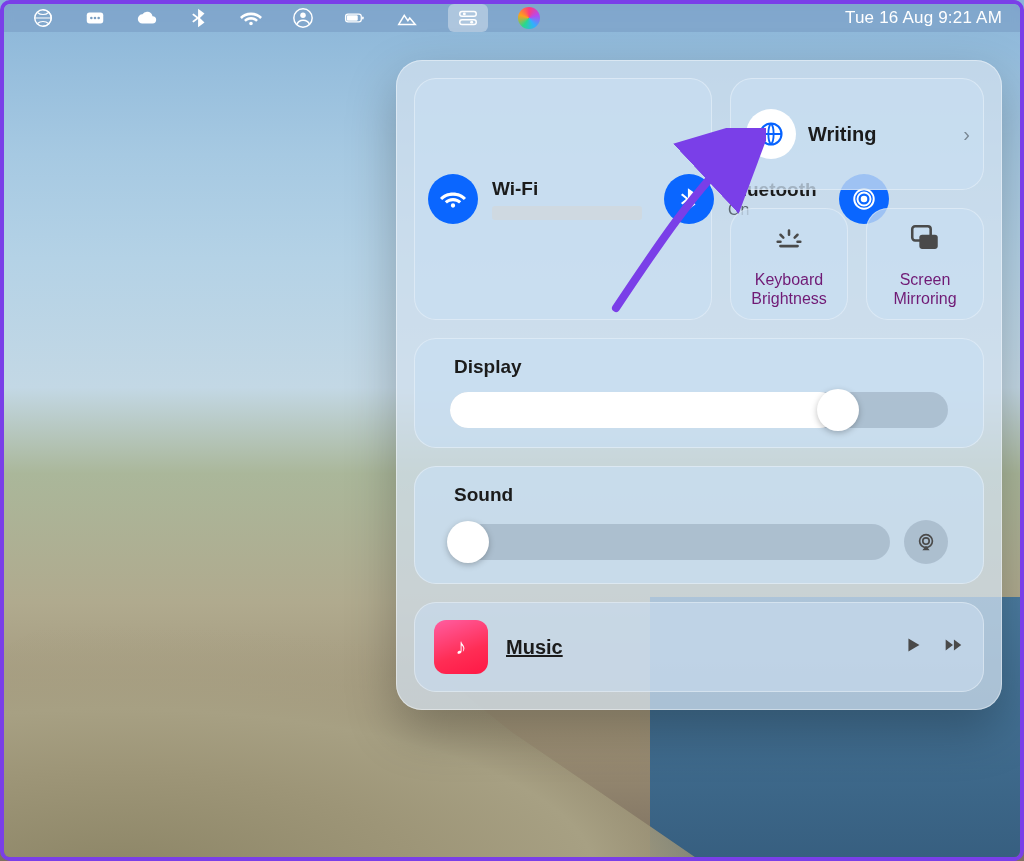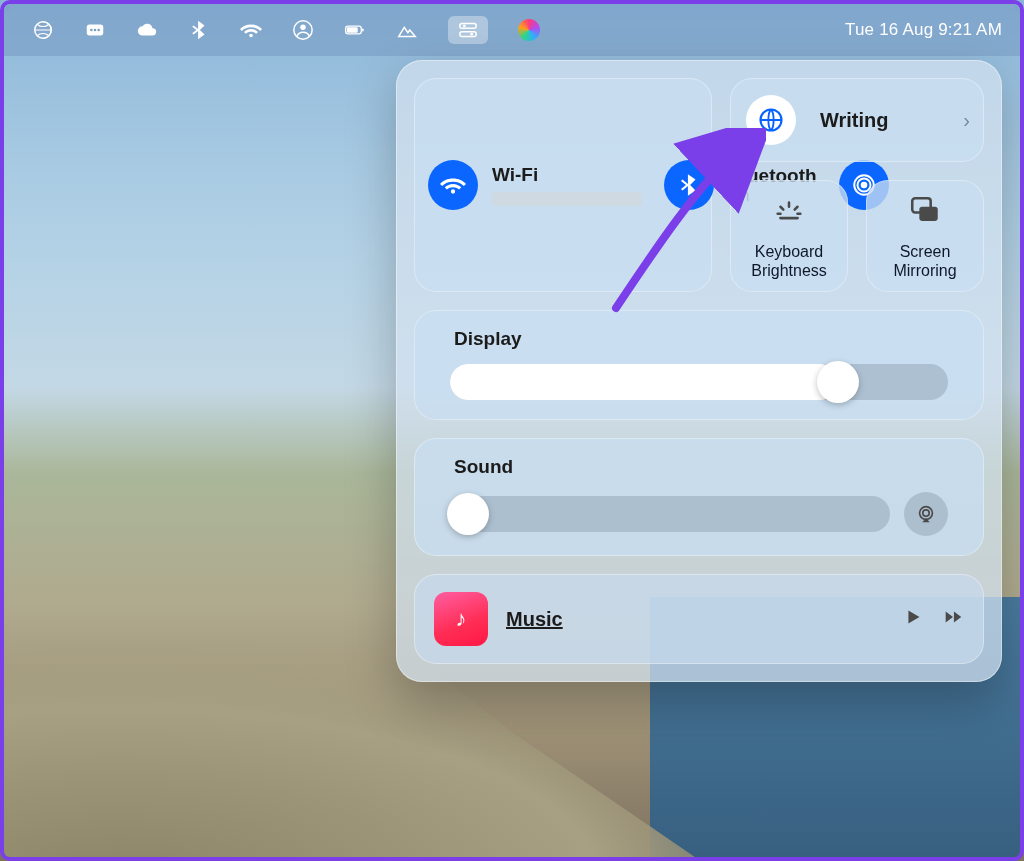--- a/index.html
+++ b/index.html
@@ -22,21 +22,21 @@
     clip-path: polygon(0 60%, 10% 52%, 22% 50%, 32% 44%, 45% 48%, 60% 58%, 72% 72%, 88% 88%, 100% 100%, 0 100%);
   }
   .sea {
     position:absolute; right:0; bottom:0; width:370px; height:260px;
     background: linear-gradient(180deg, #4b7ca0 0%, #375f80 100%);
   }
 
   
   .menubar {
     position: relative;
-    height: 52px;
+    height: 28px;
     background: rgba(120,155,195,0.55);
     backdrop-filter: blur(4px);
     display: flex;
     align-items: center;
     justify-content: flex-end;
     padding: 0 18px 0 28px;
     gap: 30px;
     color: #fff;
     font-size: 15px;
   }
@@ -79,41 +79,41 @@
     background:#0a66ff; display:flex; align-items:center; justify-content:center;
     flex-shrink:0;
   }
   .net-icon svg{ width:26px; height:26px; fill:#fff;}
   .net-labels .title { font-size:19px; font-weight:600; color:#1b1b1b;}
   .net-labels .sub   { font-size:16px; color:#5b6670; margin-top:0;}
   .wifi-sub { width:150px; height:14px; background:#cfd9e1; border-radius:3px; margin-top:6px;}
 
   .rcol { flex:1; display:flex; flex-direction:column; gap:18px;}
   .focus-card {
-    height:84px; padding:0 16px;
-    display:flex; align-items:center; gap:24px;
+    height:112px; padding:0 16px;
+    display:flex; align-items:center; gap:12px;
     position:relative;
   }
   .focus-icon {
     width:50px; height:50px; border-radius:50%;
     background:#fff; display:flex; align-items:center; justify-content:center;
   }
   .focus-icon svg{ width:28px; height:28px; fill:#0763ff; }
   .focus-title { font-size:20px; font-weight:600; color:#1b1b1b;}
   .chev {
     position:absolute; right:14px; top:50%; transform:translateY(-50%);
     font-size:20px; color:#7a8894;
   }
   .tiles { flex:1; display:flex; gap:18px;}
   .tile {
     flex:1; padding:14px 8px 12px;
     display:flex; flex-direction:column; align-items:center; justify-content:center;
     text-align:center;
   }
-  .tile .tlabel { font-size:16px; color:#0f172a; margin-top:10px; line-height:1.2;}
+  .tile .tlabel { font-size:16px; color:#701a75; margin-top:10px; line-height:1.2;}
   .tile svg { width:34px; height:34px; fill:#4a4a4a; }
 
   .slider-card { padding:16px 36px 20px;}
   .slider-card .head { font-size:19px; font-weight:600; color:#1b1b1b; margin:2px 0 14px 4px;}
   .slider {
     position:relative; height:36px; border-radius:18px;
     background: rgba(150,168,185,0.55);
   }
   .sl-fill {
     position:absolute; left:0; top:0; bottom:0;

